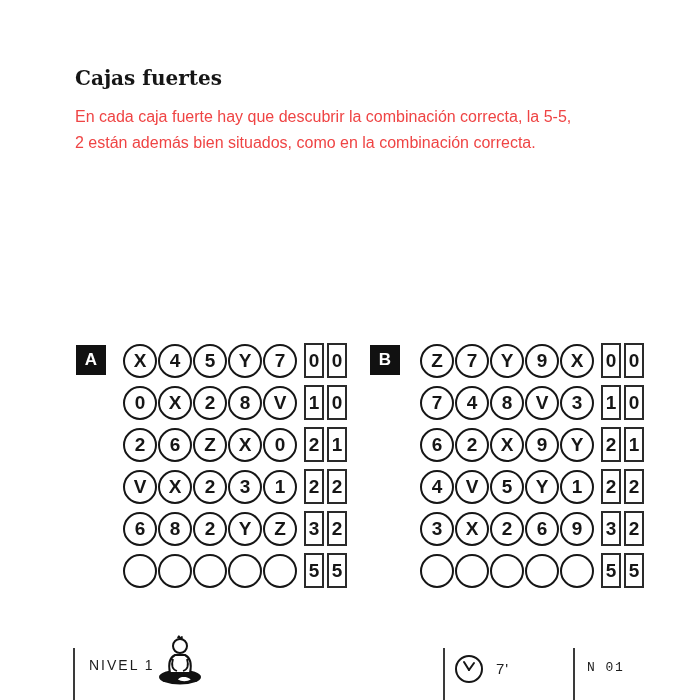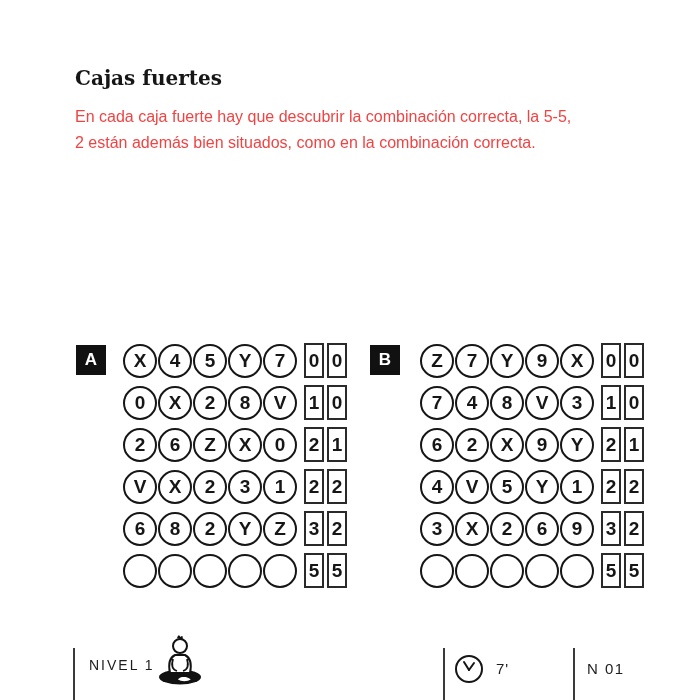--- a/index.html
+++ b/index.html
@@ -211,15 +211,15 @@
   <div class="icon-box" style="left:454px; top:654px;">
     <svg width="30" height="30" viewBox="0 0 30 30">
       <circle cx="15" cy="15" r="13" fill="none" stroke="#161616" stroke-width="2"></circle>
       <path d="M15 16 L10 8" fill="none" stroke="#161616" stroke-width="2" stroke-linecap="round"></path>
       <path d="M15 16 L20 9" fill="none" stroke="#161616" stroke-width="2" stroke-linecap="round"></path>
     </svg>
   </div>
   <div class="foot-label" style="left:496px; top:660px; letter-spacing:1px; font-size:15px;">7'</div>
 
   <div class="vrule" style="left:573px;"></div>
-  <div class="foot-label" style="left:587px; top:660px; letter-spacing:1.5px; font-size:15px;">N 01</div>
+  <div class="foot-label" style="left:587px; top:660px; letter-spacing:1.5px; font-size:13px;font-family:Liberation Mono, monospace;">N 01</div>
 
 </div>
 
 </body></html>

